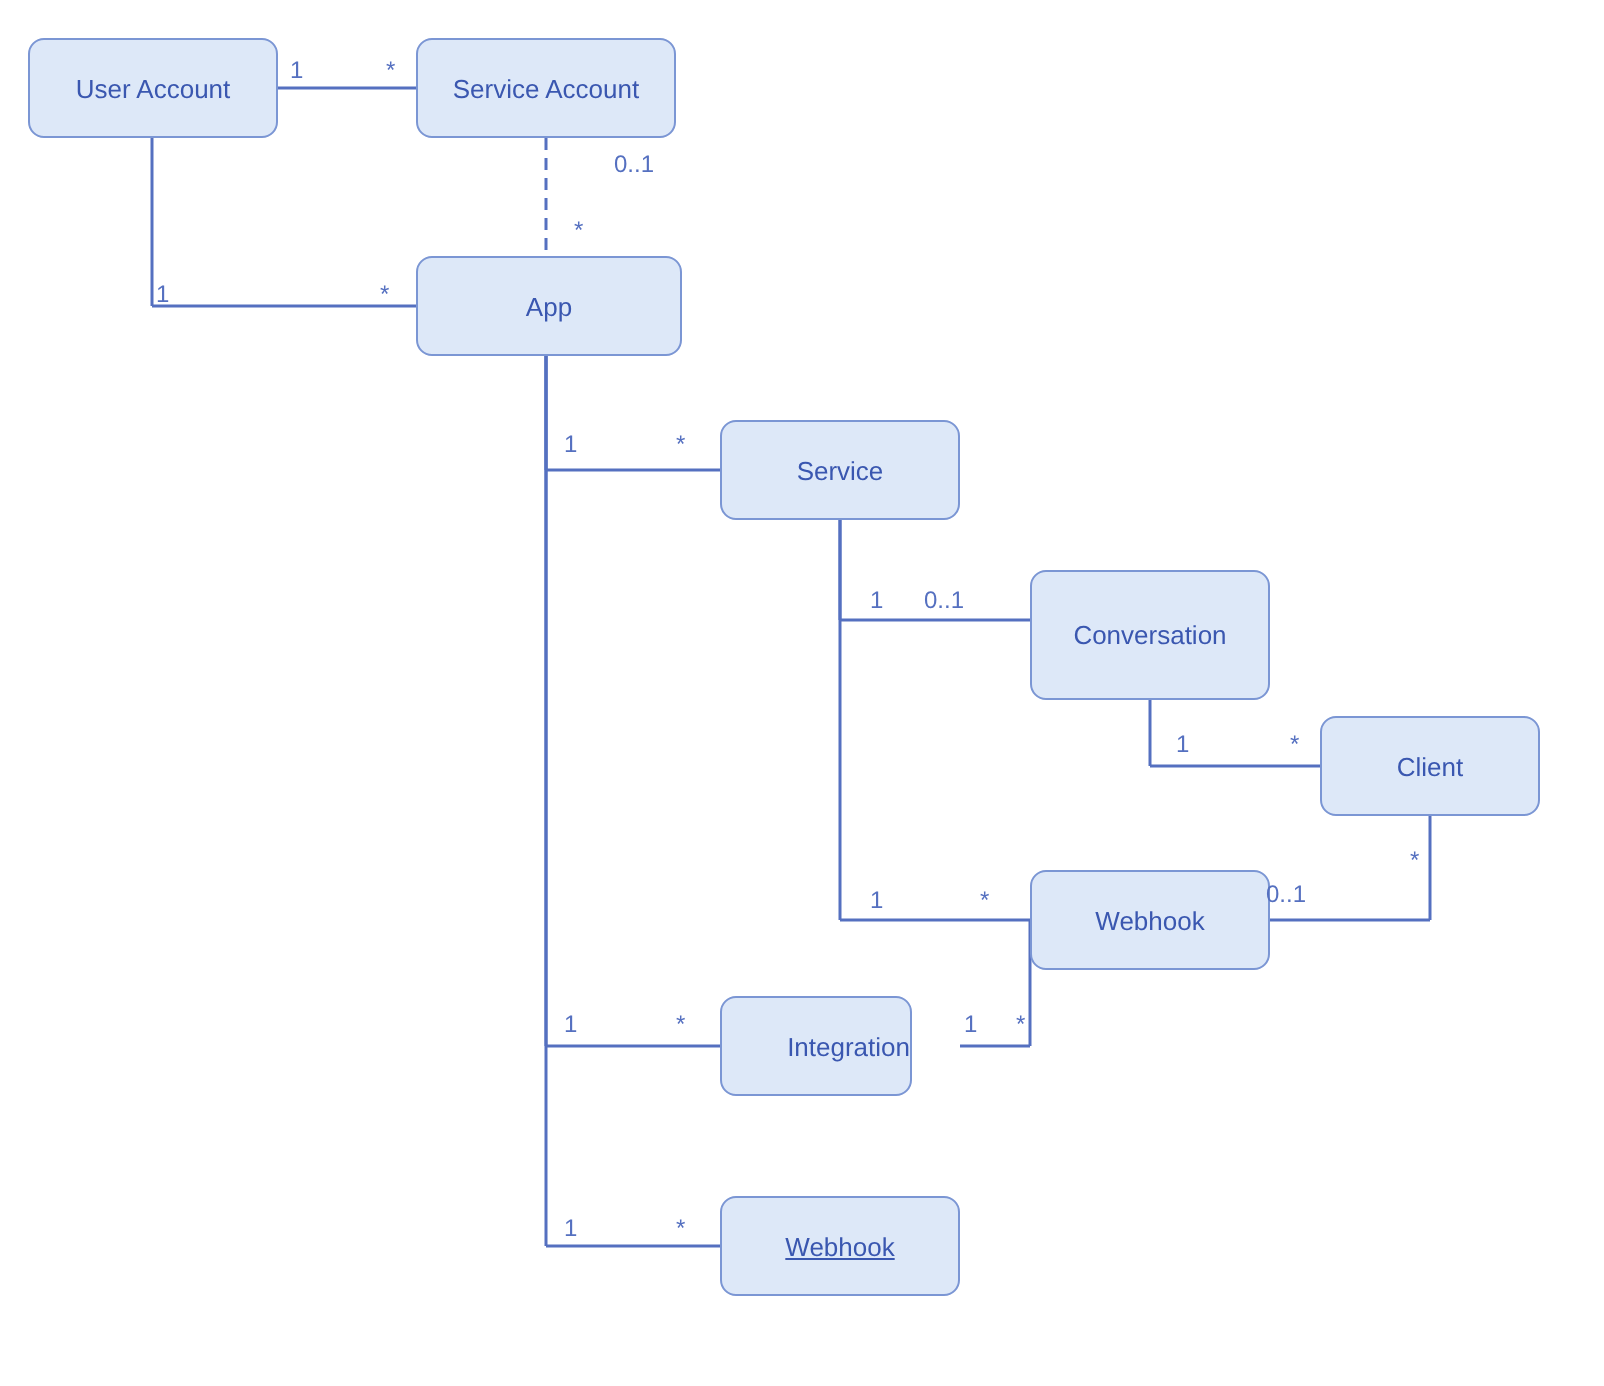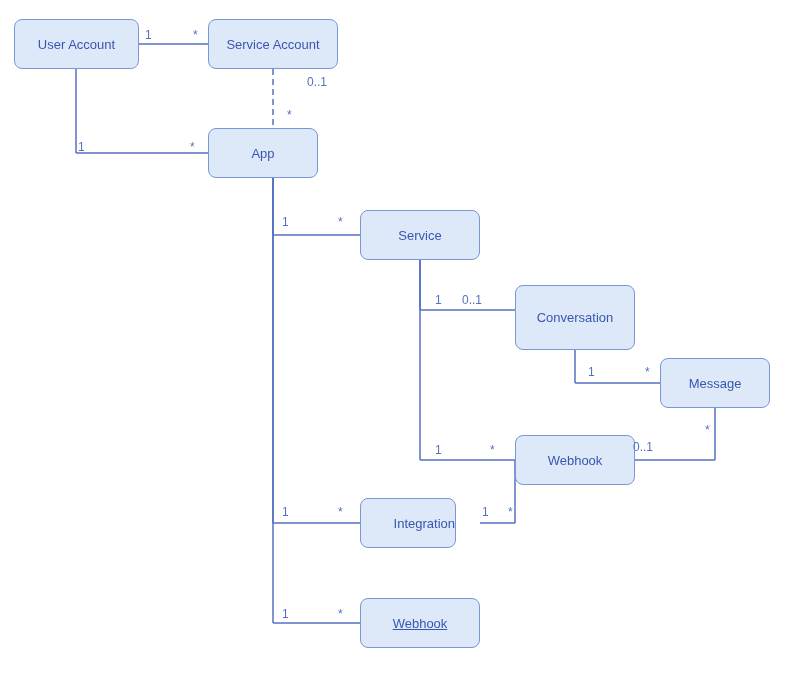--- a/index.html
+++ b/index.html
@@ -91,34 +91,34 @@
   </svg>
 
   <div class="entity-box" style="left:14px; top:19px; width:125px; height:50px;">
     <span>User Account</span>
   </div>
 
   <div class="entity-box" style="left:208px; top:19px; width:130px; height:50px;">
     <span>Service Account</span>
   </div>
 
-  <div class="entity-box" style="left:208px; top:128px; width:110px; height:50px;">
+  <div class="entity-box" style="left:208px; top:128px; width:133px; height:50px;">
     <span>App</span>
   </div>
 
   <div class="entity-box" style="left:360px; top:210px; width:120px; height:50px;">
     <span>Service</span>
   </div>
 
   <div class="entity-box" style="left:515px; top:285px; width:120px; height:65px;">
     <span>Conversation</span>
   </div>
 
   <div class="entity-box" style="left:660px; top:358px; width:110px; height:50px;">
-    <span>Message</span>
+    <span>Client</span>
   </div>
 
   <div class="entity-box" style="left:515px; top:435px; width:120px; height:50px;">
     <span>Webhook</span>
   </div>
 
   <div class="entity-box" style="left:360px; top:498px; width:96px; height:50px;justify-content:flex-end;">
     <span>Integration</span>
   </div>
 

